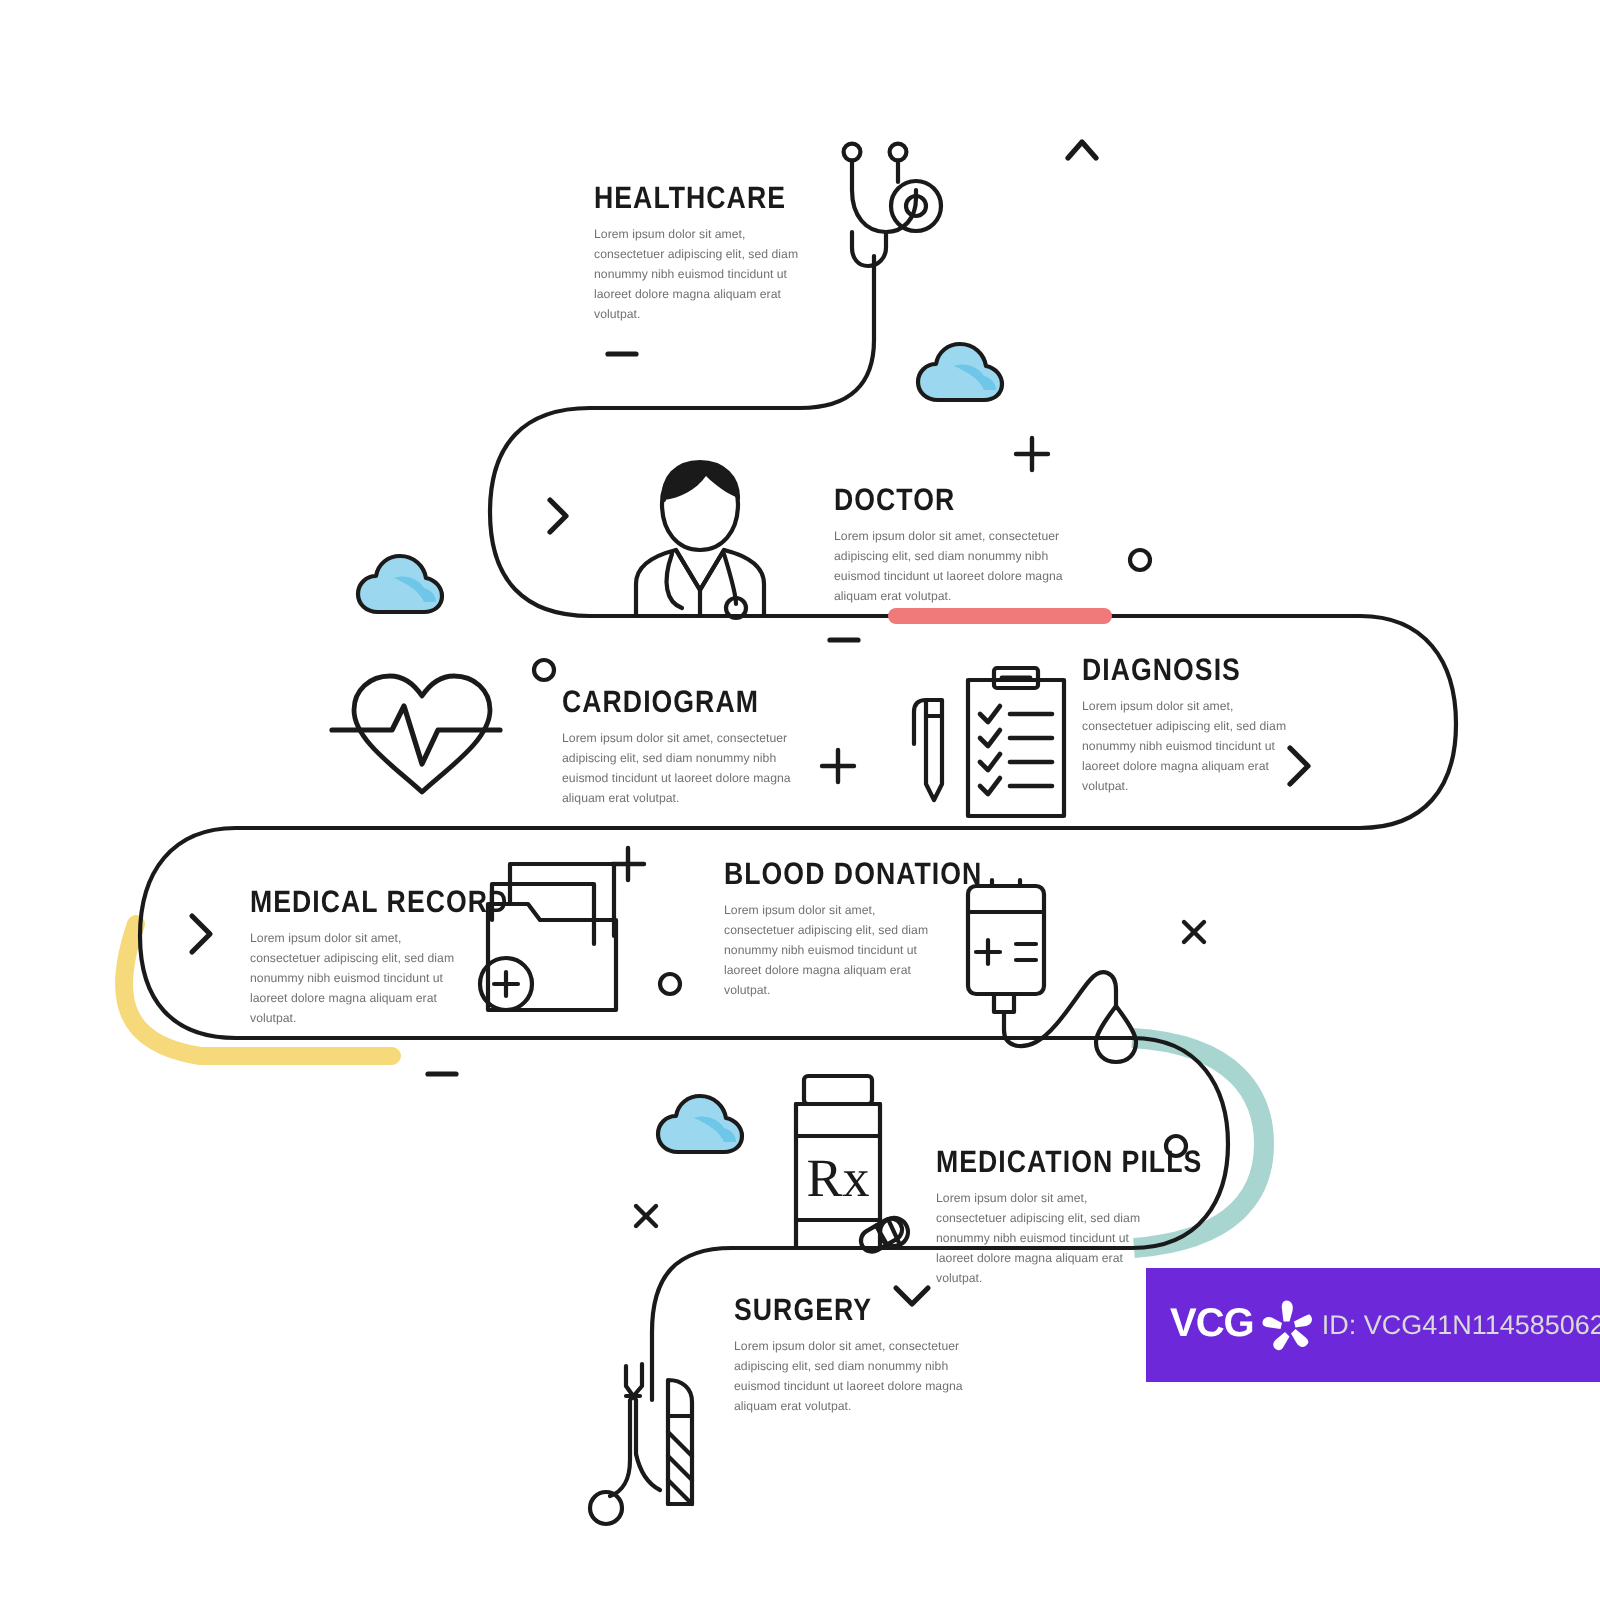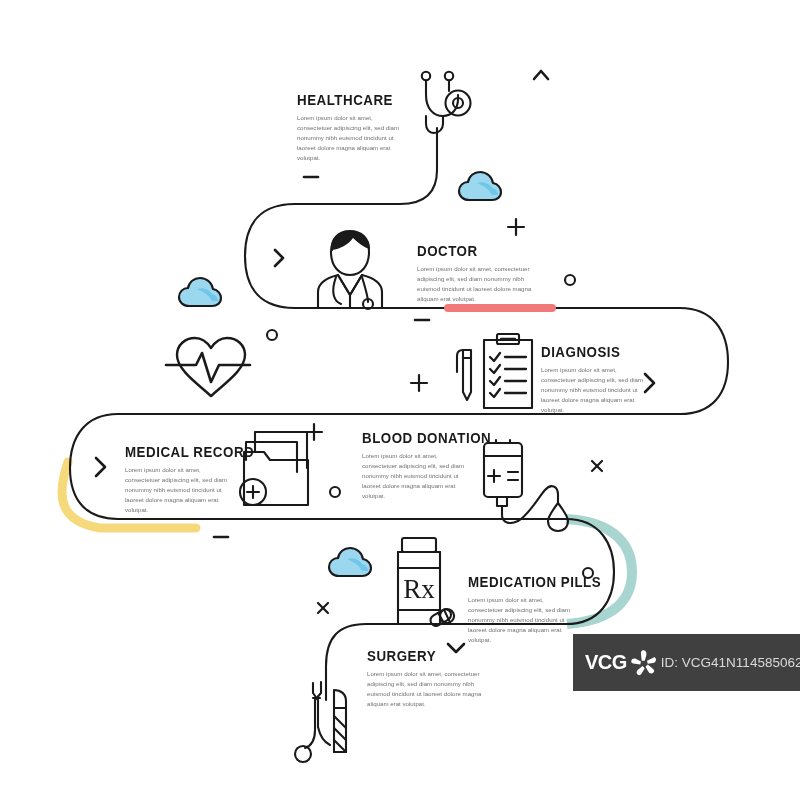--- a/index.html
+++ b/index.html
@@ -56,34 +56,34 @@
     line-height: 1.62;
     color: #6f7173;
     margin: 0;
     letter-spacing: 0.02px;
   }
 
   
   #sec-healthcare   { left: 297px; top: 92px;  width: 104px; }
   #sec-doctor       { left: 417px; top: 243px; width: 128px; }
   #sec-cardiogram   { left: 281px; top: 344px; width: 118px; }
-  #sec-diagnosis    { left: 541px; top: 344px; width: 104px; }
+  #sec-diagnosis    { left: 541px; top: 328px; width: 104px; }
   #sec-medrecord    { left: 125px; top: 444px; width: 108px; }
   #sec-blooddon     { left: 362px; top: 430px; width: 108px; }
   #sec-medication   { left: 468px; top: 574px; width: 110px; }
   #sec-surgery      { left: 367px; top: 648px; width: 124px; }
 
   
   #watermark {
     position: absolute;
     left: 573px;
     top: 634px;
     width: 227px;
     height: 57px;
-    background: #404040;
+    background: #6d28d9;
     display: flex;
     align-items: center;
     overflow: hidden;
   }
   #wm-logo-text {
     font-family: "Liberation Sans", sans-serif;
     font-weight: bold;
     font-size: 20px;
     color: #ffffff;
     margin-left: 12px;
@@ -326,20 +326,24 @@
   <div class="section-text" id="sec-doctor">
     <h2 class="section-title">DOCTOR</h2>
     <p class="section-body">Lorem ipsum dolor sit amet, consectetuer adipiscing elit, sed diam nonummy nibh euismod tincidunt ut laoreet dolore magna aliquam erat volutpat.</p>
   </div>
 
   <div class="section-text" id="sec-healthcare">
     <h2 class="section-title">HEALTHCARE</h2>
     <p class="section-body">Lorem ipsum dolor sit amet, consectetuer adipiscing elit, sed diam nonummy nibh euismod tincidunt ut laoreet dolore magna aliquam erat volutpat.</p>
   </div>
 
+  <div class="section-text" id="sec-cardiogram">
+    <h2 class="section-title">CARDIOGRAM</h2>
+    <p class="section-body">Lorem ipsum dolor sit amet, consectetuer adipiscing elit, sed diam nonummy nibh euismod tincidunt ut laoreet dolore magna aliquam erat volutpat.</p>
+  </div>
 
   <div class="section-text" id="sec-diagnosis">
     <h2 class="section-title">DIAGNOSIS</h2>
     <p class="section-body">Lorem ipsum dolor sit amet, consectetuer adipiscing elit, sed diam nonummy nibh euismod tincidunt ut laoreet dolore magna aliquam erat volutpat.</p>
   </div>
 
   <div class="section-text" id="sec-medrecord">
     <h2 class="section-title">MEDICAL RECORD</h2>
     <p class="section-body">Lorem ipsum dolor sit amet, consectetuer adipiscing elit, sed diam nonummy nibh euismod tincidunt ut laoreet dolore magna aliquam erat volutpat.</p>
   </div>

